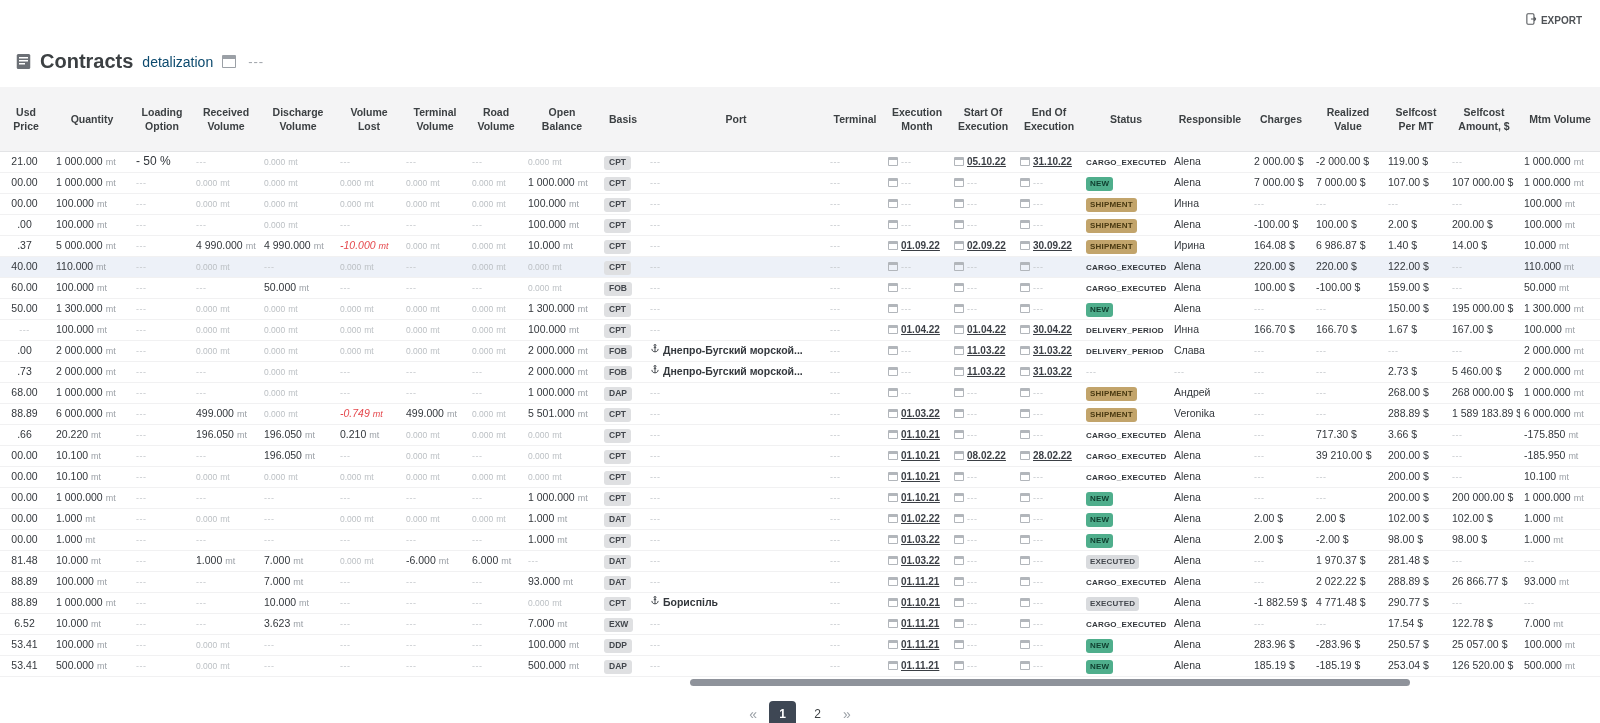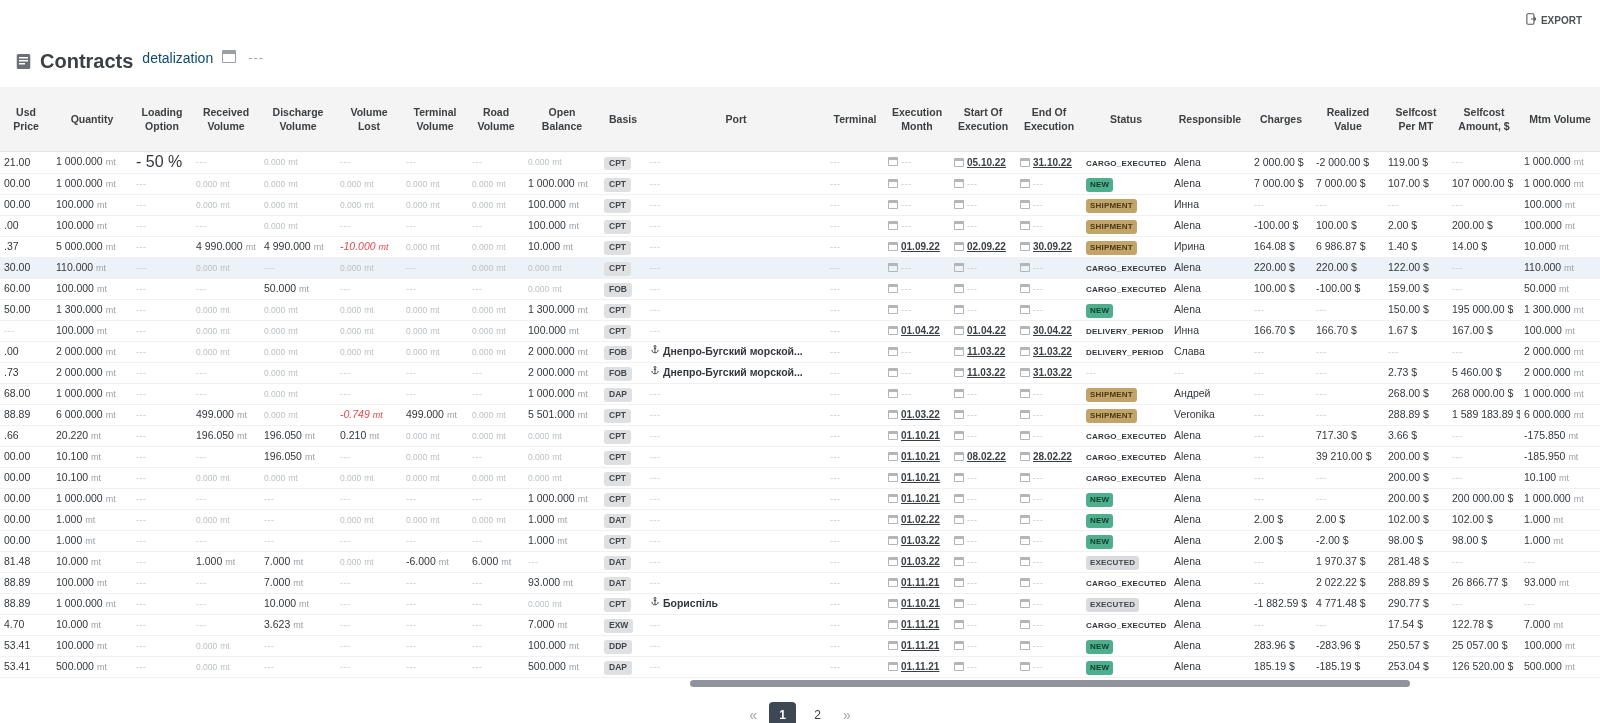--- a/index.html
+++ b/index.html
@@ -1,51 +1,51 @@
 <!DOCTYPE html>
 <html><head>
 <meta charset="utf-8">
 <style>
   *{box-sizing:border-box;margin:0;padding:0}
   html,body{width:1600px;height:723px;overflow:hidden;background:#ffffff;
     font-family:"Liberation Sans",sans-serif;color:#33373c;}
   .topbar{position:relative;padding:50px 16px 14px 16px;}
-  .title-group{display:flex;gap:9px;}
+  .title-group{display:flex;align-items:center;gap:9px;}
   .doc-icon{display:inline-flex;align-items:center;}
   .page-title{font-size:20px;font-weight:bold;color:#3c4043;}
   .subtitle{font-size:14px;color:#0c4a6e;}
   .date-filter{font-size:13px;color:#a0a4aa;letter-spacing:1px;}
   .export-btn{position:absolute;top:13px;right:18px;display:flex;align-items:center;gap:4px;
     font-size:10px;font-weight:bold;color:#4e5256;cursor:pointer;background:none;border:none;}
   table{width:1600px;table-layout:fixed;border-collapse:collapse;}
   thead th{background:#f4f4f5;font-size:10.5px;font-weight:bold;color:#3c4043;text-align:center;
     vertical-align:middle;padding:6px 3px;height:64px;line-height:1.35;white-space:normal;
     border-bottom:1px solid #e3e4e6;}
   tbody td{font-size:10.5px;padding:0 4px;height:19px;line-height:19px;white-space:nowrap;
     overflow:hidden;border-bottom:1px solid #f1f1f2;vertical-align:middle;}
   tbody tr.hl{background:#edf1f8;}
-  td.right{text-align:left;padding-right:7px;}
+  td.right{text-align:center;padding-right:7px;}
   .dash{color:#c4c7cb;font-size:9px;letter-spacing:.5px;}
   .v{font-size:10.5px;color:#33373c;}
   .u{color:#9ba0a6;font-size:9px;}
   .vol.muted .v,.vol.muted .u{color:#bcc0c4;font-size:8.5px;}
   .vol.neg .v,.vol.neg .u{color:#e5484d;font-style:italic;}
   .basis-badge{display:inline-block;background:#dfe0e2;color:#43474d;font-size:8.5px;font-weight:bold;
     padding:1px 5px;border-radius:3px;line-height:1.4;}
   .status-badge{display:inline-block;font-size:8px;font-weight:bold;padding:1px 4px;border-radius:3px;
     letter-spacing:.2px;line-height:1.5;}
   .status-badge.plain{padding:0;background:transparent;}
   .date{font-size:10px;font-weight:bold;color:#3b3f45;text-decoration:underline;}
   .cal{display:inline-block;width:10px;height:9px;border:1px solid #b2b6bb;border-top-width:3px;
     border-radius:1px;margin-right:3px;vertical-align:-1px;}
   .cal.big{width:14px;height:13px;border-color:#9ba0a6;border-top-width:4px;vertical-align:-2px;}
   .port{display:inline-flex;align-items:center;gap:3px;font-weight:bold;font-size:10.5px;max-width:100%;}
   .pname{overflow:hidden;text-overflow:ellipsis;}
   .money{font-size:10.5px;}
-  .loading-opt{font-size:16px;}
+  .loading-opt{font-size:12px;}
   .resp{font-size:10.5px;}
   .hscroll{position:relative;height:9px;margin-top:1px;}
   .hthumb{position:absolute;left:690px;top:1px;width:720px;height:7px;background:#8f939b;border-radius:4px;}
   .pagination{display:flex;justify-content:center;align-items:center;gap:8px;margin-top:14px;}
   .page-btn{min-width:27px;height:27px;display:flex;align-items:center;justify-content:center;
     font-size:12px;color:#3c4043;border-radius:4px;cursor:pointer;padding:0 7px;border:none;background:none;}
   .page-btn.active{background:#3e4754;color:#fff;font-weight:bold;}
   .page-arrow{color:#9aa0a6;font-size:14px;cursor:pointer;padding:0 4px;background:none;border:none;}
 </style>
 </head>
@@ -244,21 +244,21 @@
           <td><span class="cal"></span><span class="date">30.09.22</span></td>
           <td><span class="status-badge" style="background: rgb(194, 164, 107); color: rgb(74, 58, 18);">SHIPMENT</span></td>
           <td><span class="resp">Ирина</span></td>
           <td><span class="money">164.08 $</span></td>
           <td><span class="money">6 986.87 $</span></td>
           <td><span class="money">1.40 $</span></td>
           <td><span class="money">14.00 $</span></td>
           <td><span class="vol"><span class="v">10.000</span> <span class="u">mt</span></span></td>
         </tr>
         <tr class="hl">
-          <td class="right"><span class="v">30.00</span></td>
+          <td class="right"><span class="v">40.00</span></td>
           <td><span class="vol"><span class="v">110.000</span> <span class="u">mt</span></span></td>
           <td><span class="dash">---</span></td>
           <td><span class="vol muted"><span class="v">0.000</span> <span class="u">mt</span></span></td>
           <td><span class="dash">---</span></td>
           <td><span class="vol muted"><span class="v">0.000</span> <span class="u">mt</span></span></td>
           <td><span class="dash">---</span></td>
           <td><span class="vol muted"><span class="v">0.000</span> <span class="u">mt</span></span></td>
           <td><span class="vol muted"><span class="v">0.000</span> <span class="u">mt</span></span></td>
           <td><span class="basis-badge">CPT</span></td>
           <td><span class="dash">---</span></td>
@@ -676,21 +676,21 @@
           <td><span class="cal"></span><span class="dash">---</span></td>
           <td><span class="status-badge" style="background: rgb(217, 219, 222); color: rgb(67, 71, 77);">EXECUTED</span></td>
           <td><span class="resp">Alena</span></td>
           <td><span class="money">-1 882.59 $</span></td>
           <td><span class="money">4 771.48 $</span></td>
           <td><span class="money">290.77 $</span></td>
           <td><span class="dash">---</span></td>
           <td><span class="dash">---</span></td>
         </tr>
         <tr>
-          <td class="right"><span class="v">4.70</span></td>
+          <td class="right"><span class="v">6.52</span></td>
           <td><span class="vol"><span class="v">10.000</span> <span class="u">mt</span></span></td>
           <td><span class="dash">---</span></td>
           <td><span class="dash">---</span></td>
           <td><span class="vol"><span class="v">3.623</span> <span class="u">mt</span></span></td>
           <td><span class="dash">---</span></td>
           <td><span class="dash">---</span></td>
           <td><span class="dash">---</span></td>
           <td><span class="vol"><span class="v">7.000</span> <span class="u">mt</span></span></td>
           <td><span class="basis-badge">EXW</span></td>
           <td><span class="dash">---</span></td>

